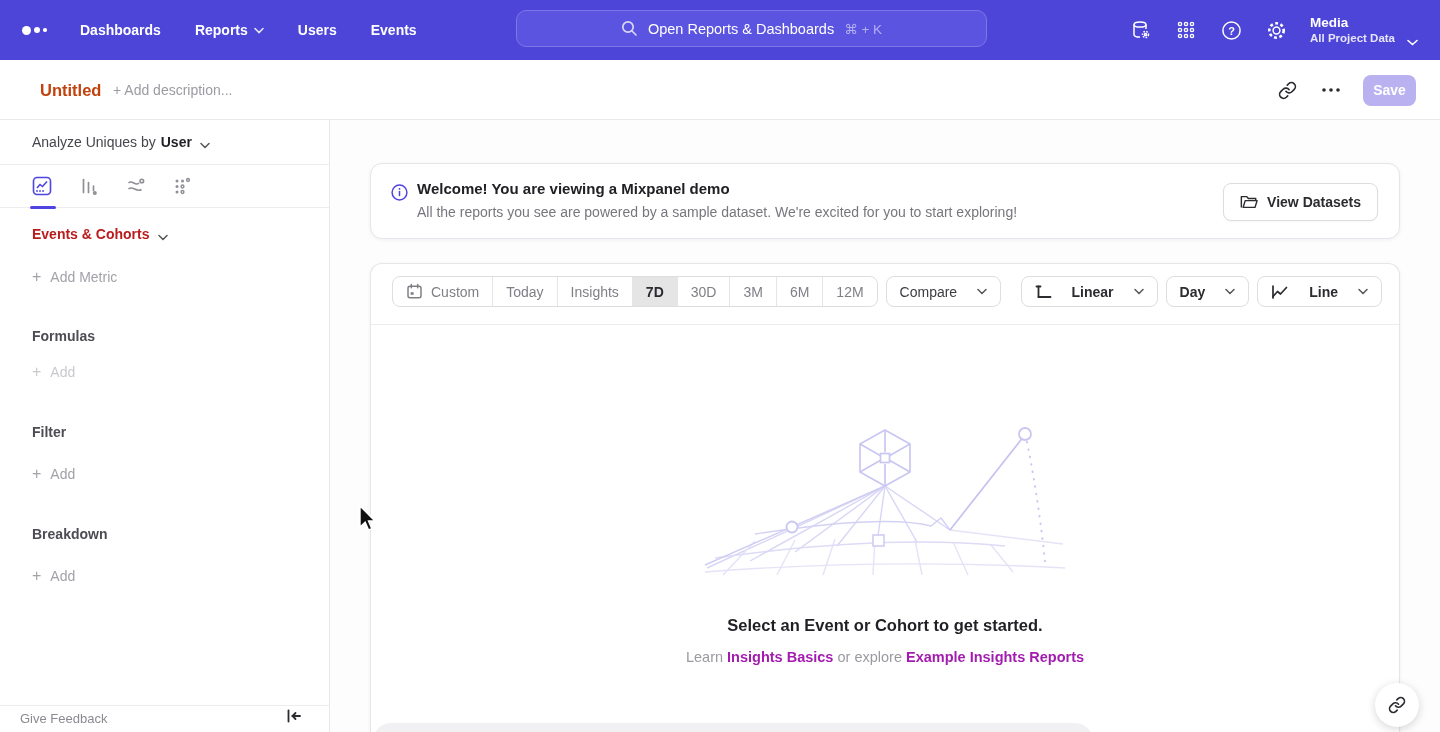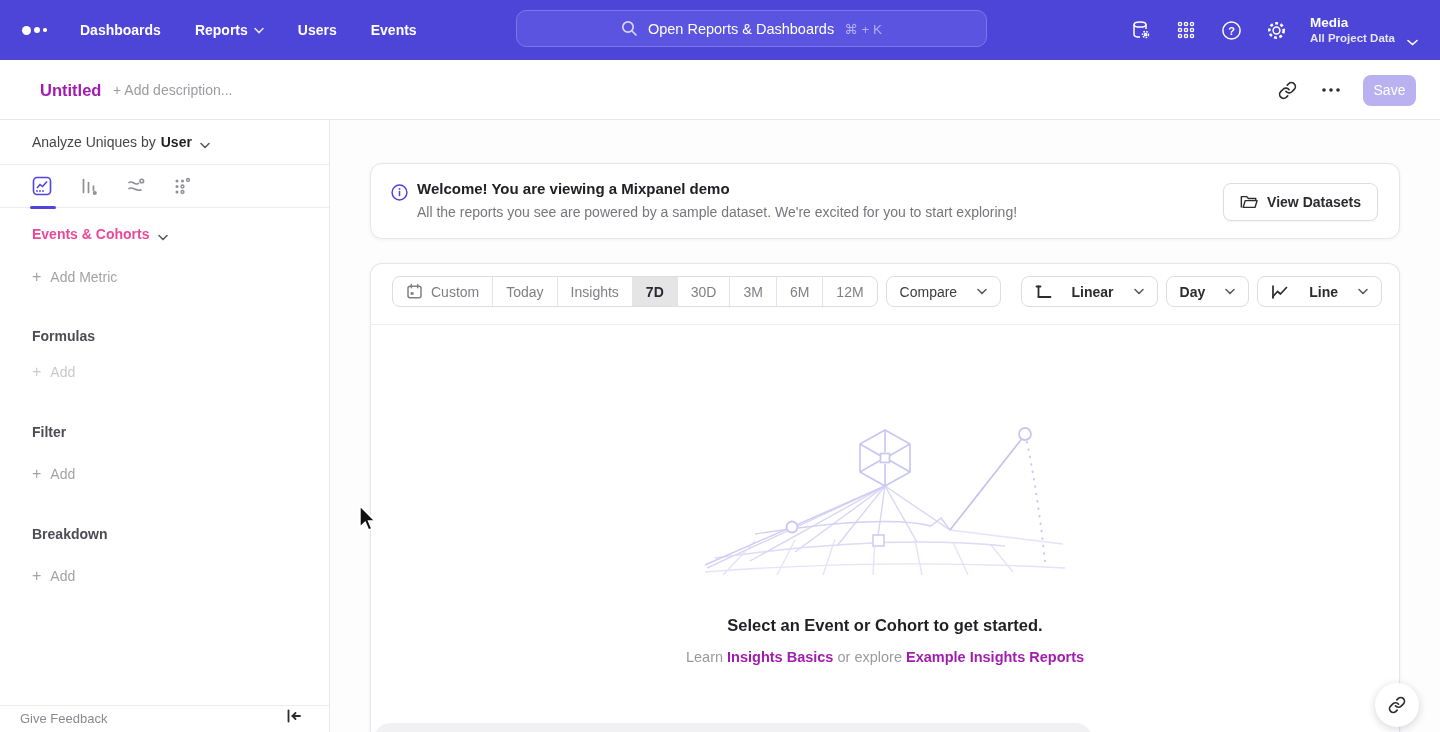--- a/index.html
+++ b/index.html
@@ -18,37 +18,37 @@
   .searchbar .ph { color:#fff; font-size:14.5px; }
   .searchbar .kbd { color:#b3aef2; font-size:13.5px; }
   .nav-right { position:absolute; right:22px; top:0; height:60px; display:flex; align-items:center; gap:23px; color:#fff; }
   .nav-icon { width:22px; height:22px; display:flex; align-items:center; justify-content:center; cursor:pointer; color:#fff; }
   .project { display:flex; align-items:flex-end; gap:12px; cursor:pointer; }
   .project .pname { font-size:13.5px; font-weight:700; color:#fff; line-height:17px; }
   .project .pscope { font-size:11.5px; font-weight:600; color:#e6e4fb; line-height:15px; }
 
   
   .rheader { position:absolute; top:60px; left:0; width:1440px; height:60px; background:#fff; border-bottom:1px solid #e8e8ec; }
-  .rtitle { position:absolute; left:40px; top:0; height:44px; line-height:60px; font-size:16.5px; font-weight:700; color:#a21caf; }
+  .rtitle { position:absolute; left:40px; top:0; height:44px; line-height:60px; font-size:16.5px; font-weight:700; color:#c2410c; }
   .rdesc { position:absolute; left:113px; top:0; height:60px; line-height:60px; font-size:14px; color:#9b9ba2; cursor:text; }
   .rheader-right { position:absolute; right:24px; top:0; height:60px; display:flex; align-items:center; gap:20px; }
   .hicon { width:24px; height:24px; display:flex; align-items:center; justify-content:center; color:#2b2b30; cursor:pointer; }
-  .save-btn { width:53px; height:31px; background:#b9b1f0; color:#fff; font-size:14px; font-weight:400; border:none; border-radius:8px; cursor:default; }
+  .save-btn { width:53px; height:31px; background:#b9b1f0; color:#fff; font-size:14px; font-weight:700; border:none; border-radius:8px; cursor:default; }
 
   
   .sidebar { position:absolute; top:120px; left:0; width:330px; height:612px; background:#fff; border-right:1px solid #e8e8ec; }
   .analyze-row { position:absolute; top:0; left:0; width:100%; height:45px; line-height:45px; border-bottom:1px solid #ececf0; padding-left:32px; font-size:14px; color:#45454b; }
   .analyze-row b { color:#1f1f24; font-weight:700; margin-left:5px; }
   .analyze-row svg { vertical-align:-2px; margin-left:4px; color:#55555b; }
   .tabs-row { position:absolute; top:45px; left:0; width:100%; height:43px; border-bottom:1px solid #ececf0; display:flex; align-items:center; gap:27px; padding-left:32px; }
   .ctab { width:20px; height:20px; color:#8f8f96; display:flex; align-items:center; justify-content:center; cursor:pointer; position:relative; }
   .ctab.sel { color:#4f44e0; }
   .ctab.sel::after { content:""; position:absolute; left:-2px; bottom:-13px; width:26px; height:3px; border-radius:2px; background:#4f44e0; }
   .sb-item { position:absolute; left:32px; height:20px; line-height:20px; font-size:14px; }
-  .sb-head { font-weight:700; color:#ec4899; }
+  .sb-head { font-weight:700; color:#b91c1c; }
   .sb-head svg { vertical-align:-2px; margin-left:5px; color:#55555b; }
   .sb-sub { font-weight:700; color:#4c4c52; }
   .add-link { color:#a2a2a9; cursor:pointer; display:flex; align-items:center; gap:9px; }
   .add-link.dim { color:#c9c9cf; }
   .plus { font-size:16px; font-weight:400; line-height:18px; }
   .sb-footer { position:absolute; bottom:0; left:0; width:100%; height:27px; border-top:1px solid #ececf0; }
   .feedback { position:absolute; left:20px; top:5px; font-size:13px; color:#8a8a91; cursor:pointer; }
   .collapse { position:absolute; right:27px; top:3px; color:#2b2b30; cursor:pointer; }
 
   

